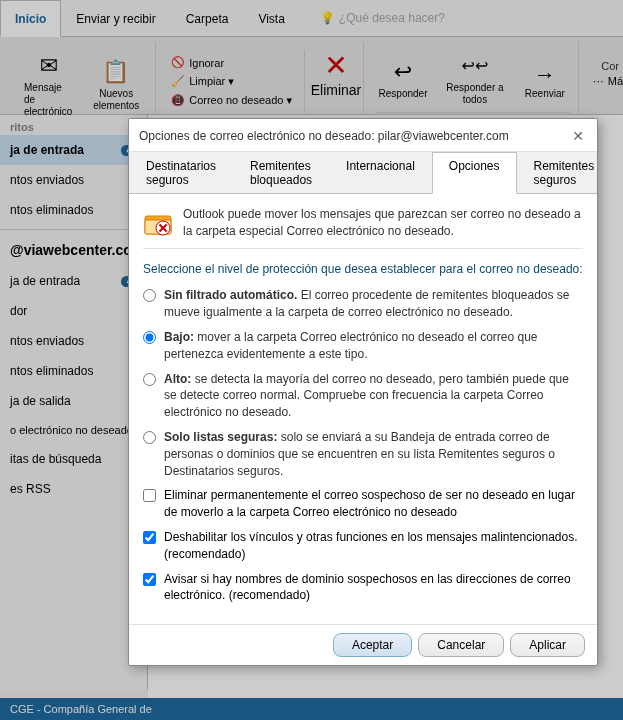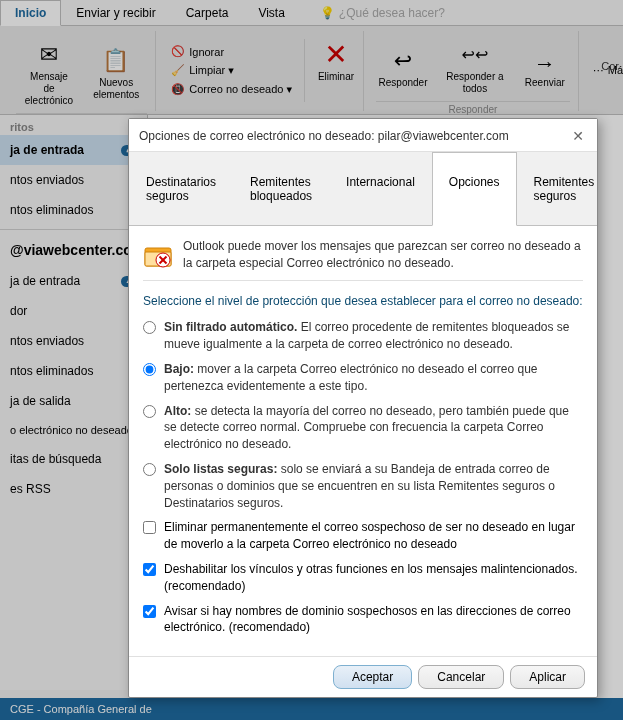--- a/index.html
+++ b/index.html
@@ -26,21 +26,21 @@
     .ribbon {
       position: absolute;
       top: 0; left: 0; right: 0;
       height: 115px;
       background: #e8e8e8;
       border-bottom: 1px solid #c0c0c0;
     }
 
     .ribbon-tabs {
       display: flex;
-      height: 26px;
+      height: 37px;
       background: #f5f5f5;
       border-bottom: 1px solid #c0c0c0;
     }
 
     .ribbon-tab {
       padding: 4px 14px;
       font-size: 12px;
       cursor: pointer;
       border: 1px solid transparent;
       border-bottom: none;
@@ -215,21 +215,21 @@
     }
 
     
     .dialog-tabs {
       display: flex;
       background: #f0f0f0;
       border-bottom: 1px solid #c0c0c0;
     }
 
     .dialog-tab {
-      padding: 22px 16px;
+      padding: 6px 16px;
       font-size: 12px;
       cursor: pointer;
       border: 1px solid transparent;
       border-bottom: none;
       position: relative;
     }
 
     .dialog-tab.active {
       background: #fff;
       border-color: #c0c0c0;
@@ -355,21 +355,21 @@
       <span style="color:#aaa; font-size:12px;">¿Qué desea hacer?</span>
     </div>
   </div>
 
   <div class="ribbon-content">
 
     <div class="ribbon-group">
       <div style="display:flex; gap:4px; flex:1; align-items:center;">
         <div class="ribbon-btn-large">
           <div class="ribbon-icon-large">✉</div>
-          <span style="font-size:10px; text-align:center; line-height:1.2;">Mensaje de<br>electrónico</span>
+          <span style="font-size:10px; text-align:left; line-height:1.2;">Mensaje de<br>electrónico</span>
         </div>
         <div class="ribbon-btn-large">
           <div class="ribbon-icon-large">📋</div>
           <span style="font-size:10px; text-align:center; line-height:1.2;">Nuevos<br>elementos</span>
         </div>
       </div>
       <div style="font-size:10px; color:#888; border-top:1px solid #d0d0d0; width:100%; text-align:center; padding-top:2px;">Nuevo</div>
     </div>
 
     <div style="display:flex; flex-direction:column; gap:2px; padding: 4px 6px; border-right:1px solid #d0d0d0;">
@@ -383,21 +383,21 @@
       </div>
       <div class="ribbon-btn-small">
         <span>📵</span>
         <span>Correo no deseado ▾</span>
       </div>
     </div>
 
     <div class="ribbon-group" style="min-width:55px;">
       <div class="ribbon-btn-large">
         <div class="ribbon-icon-large" style="font-size:28px; color:#c00;">✕</div>
-        <span style="font-size:10px;">Eliminar</span>
+        <span style="font-size:14px;">Eliminar</span>
       </div>
     </div>
 
     <div class="ribbon-group">
       <div style="display:flex; gap:4px; flex:1; align-items:center;">
         <div class="ribbon-btn-large">
           <div class="ribbon-icon-large">↩</div>
           <span style="font-size:10px; text-align:center; line-height:1.2;">Responder</span>
         </div>
         <div class="ribbon-btn-large">

